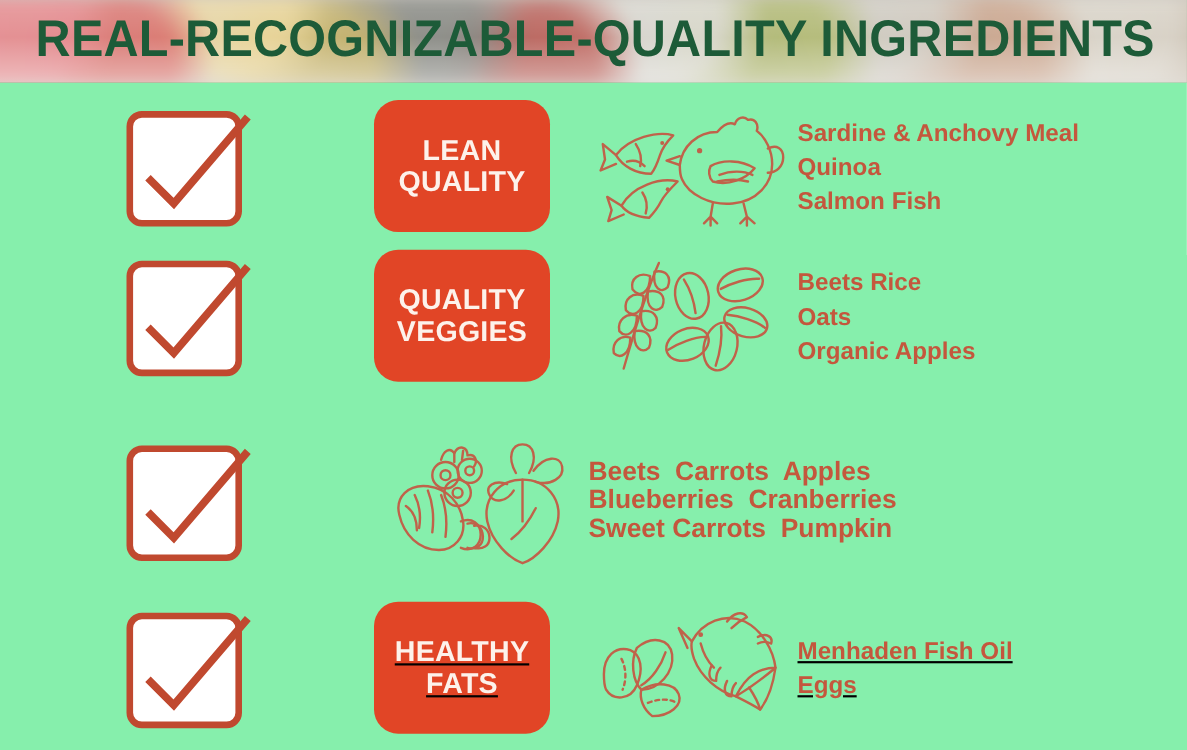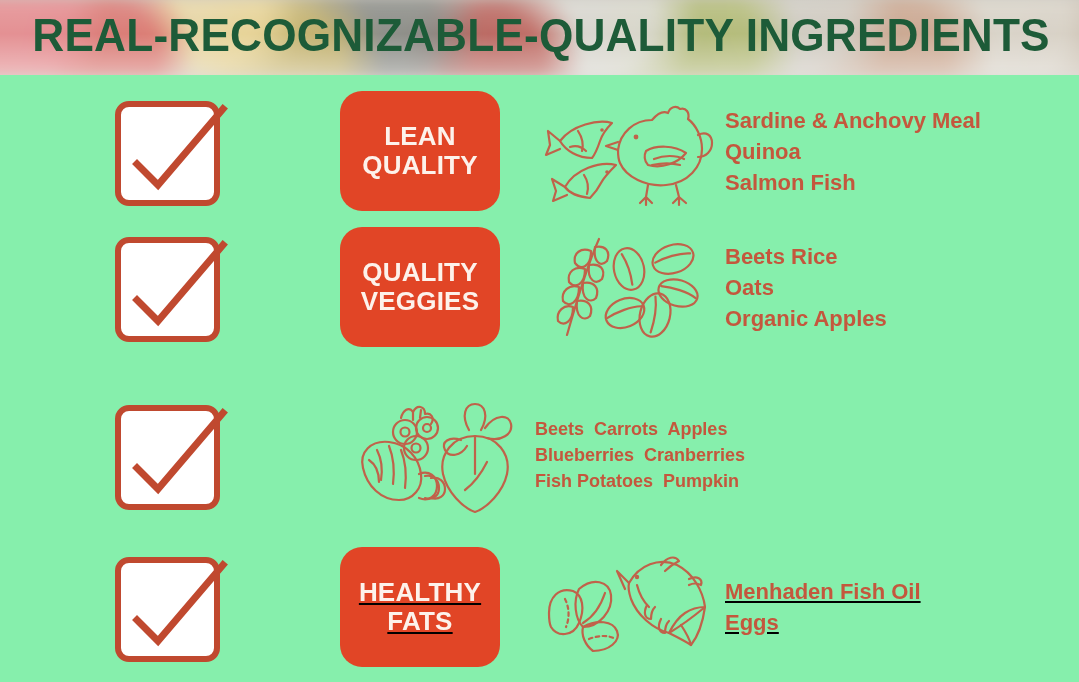--- a/index.html
+++ b/index.html
@@ -148,21 +148,21 @@
   .ing-line {
     color: #c4573d;
     font-family: "Liberation Sans", sans-serif;
     font-weight: bold;
     font-size: 22px;
     line-height: 31px;
     text-align: center;
     white-space: pre;
   }
   .ing-line.small {
-    font-size: 18px;
+    font-size: 24px;
     line-height: 26px;
   }
 </style>
 </head>
 <body>
 
 <div class="page">
 
   <div class="header">
     <div class="header-photo"></div>
@@ -315,21 +315,21 @@
 
             <path d="M120 40 C142 40 156 58 152 78 C148 96 132 112 120 116 C108 112 92 96 88 78 C84 58 98 40 120 40 Z"></path>
             <path d="M120 40 C120 54 120 66 120 78"></path>
             <path d="M132 66 C126 78 118 88 110 94"></path>
           </g>
         </svg>
       </div>
       <div class="text-cell">
         <div class="ing-line small">Beets  Carrots  Apples</div>
         <div class="ing-line small">Blueberries  Cranberries</div>
-        <div class="ing-line small">Fish Potatoes  Pumpkin</div>
+        <div class="ing-line small">Sweet Carrots  Pumpkin</div>
       </div>
     </div>
 
     <div class="row row-4">
       <div class="check-cell">
         <div class="checkbox">
           <svg width="118" height="118" viewBox="0 0 118 118">
             <rect x="7" y="12" width="99" height="99" rx="11" ry="11" fill="#ffffff" stroke="#c0492f" stroke-width="6"></rect>
             <path d="M26 72 L47 93 L112 17" fill="none" stroke="#c0492f" stroke-width="7" stroke-linecap="square" stroke-linejoin="miter"></path>
           </svg>

